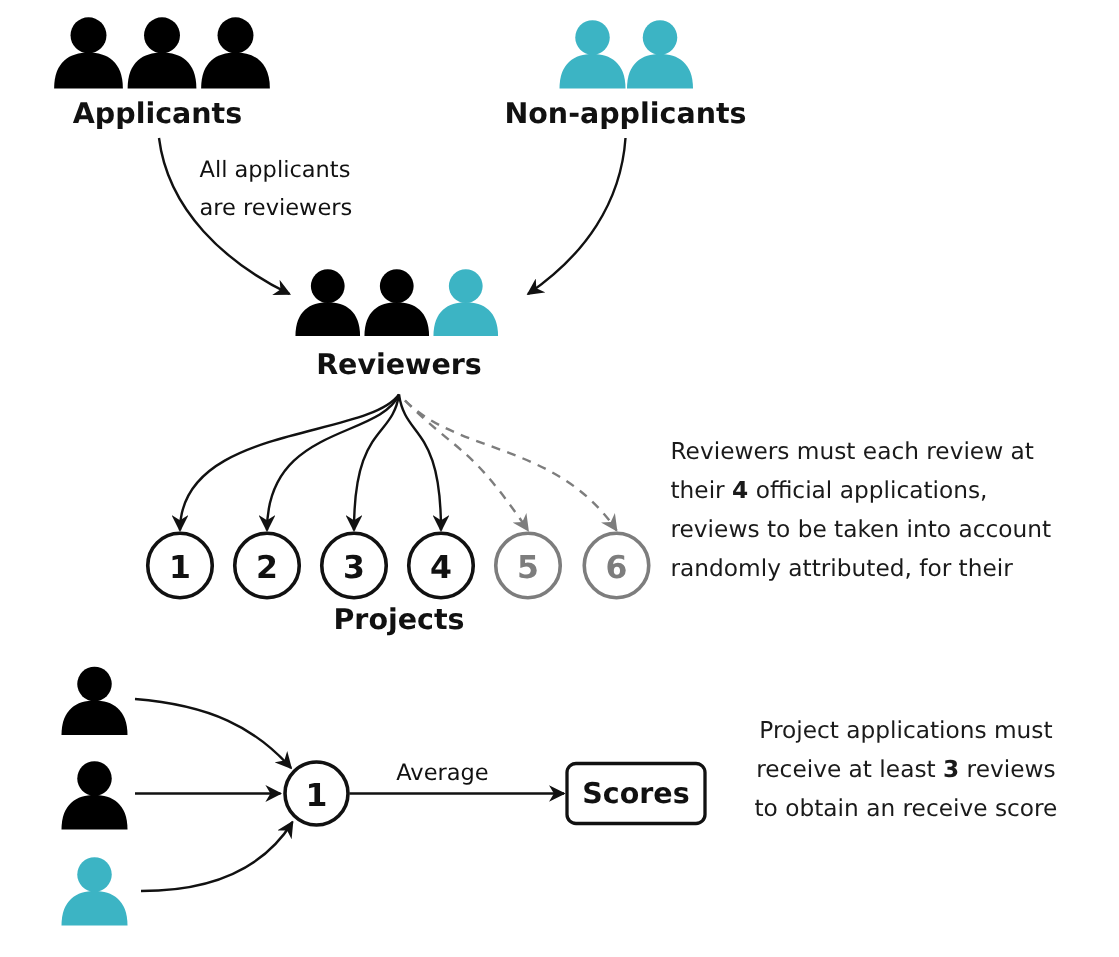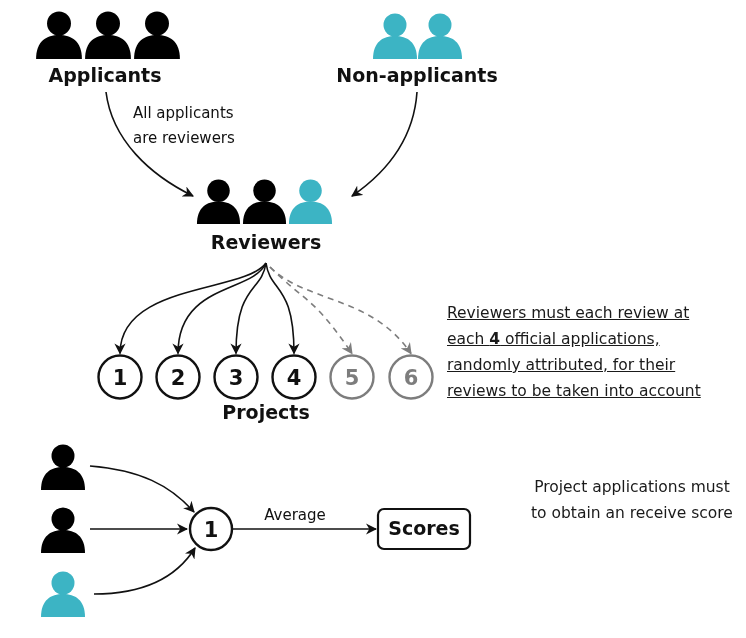--- a/index.html
+++ b/index.html
@@ -5,22 +5,22 @@
     html, body { margin: 0; padding: 0; background: #ffffff; }
     body { width: 746px; height: 638px; position: relative; overflow: hidden;
            font-family: "DejaVu Sans", sans-serif; color: #111; }
     svg#diagram { position: absolute; left: 0; top: 0; }
     .lbl-bold { font-family: "DejaVu Sans", sans-serif; font-weight: bold; font-size: 19px; fill: #111; }
     .lbl-reg  { font-family: "DejaVu Sans", sans-serif; font-size: 15px; fill: #111; }
     .num      { font-family: "DejaVu Sans", sans-serif; font-weight: bold; font-size: 21px; }
     .note { position: absolute; font-family: "DejaVu Sans", sans-serif; font-size: 15.5px;
             line-height: 26px; color: #1a1a1a; white-space: nowrap; }
     .note b { font-weight: bold; }
-    #note-reviewers { left: 447px; top: 300px; text-decoration: underline; }
-    #note-scores { left: 531px; top: 474px; text-align: center; }
+    #note-reviewers { left: 447px; top: 288px; }
+    #note-scores { left: 503px; top: 474px; text-align: center; }
   </style>
 </head>
 <body>
 
 <svg id="diagram" width="746" height="638" viewBox="0 0 746 638">
   <defs>
     <marker id="arrow" viewBox="0 0 10 10" refX="9" refY="5" markerWidth="7" markerHeight="7" orient="auto-start-reverse">
       <path d="M0,0 L10,5 L0,10 L3,5 z" fill="#111"></path>
     </marker>
     <marker id="arrow-grey" viewBox="0 0 10 10" refX="9" refY="5" markerWidth="7" markerHeight="7" orient="auto-start-reverse">
@@ -117,21 +117,22 @@
   <text x="295" y="520" text-anchor="middle" class="lbl-reg">Average</text>
 
   <g>
     <rect x="378" y="509" width="92" height="40" rx="6" ry="6" fill="#fff" stroke="#111" stroke-width="2.2"></rect>
     <text x="424" y="535" text-anchor="middle" class="lbl-bold">Scores</text>
   </g>
 </svg>
 
 <div id="note-reviewers" class="note">
   <div>Reviewers must each review at</div>
-  <div><span>each </span><b>4</b><span> official applications,</span></div>
+  <div><span>their </span><b>4</b><span> official applications,</span></div>
+  <div>reviews to be taken into account</div>
   <div>randomly attributed, for their</div>
-  <div>reviews to be taken into account</div>
 </div>
 
 <div id="note-scores" class="note">
   <div>Project applications must</div>
+  <div><span>receive at least </span><b>3</b><span> reviews</span></div>
   <div>to obtain an receive score</div>
 </div>
 
 </body></html>

